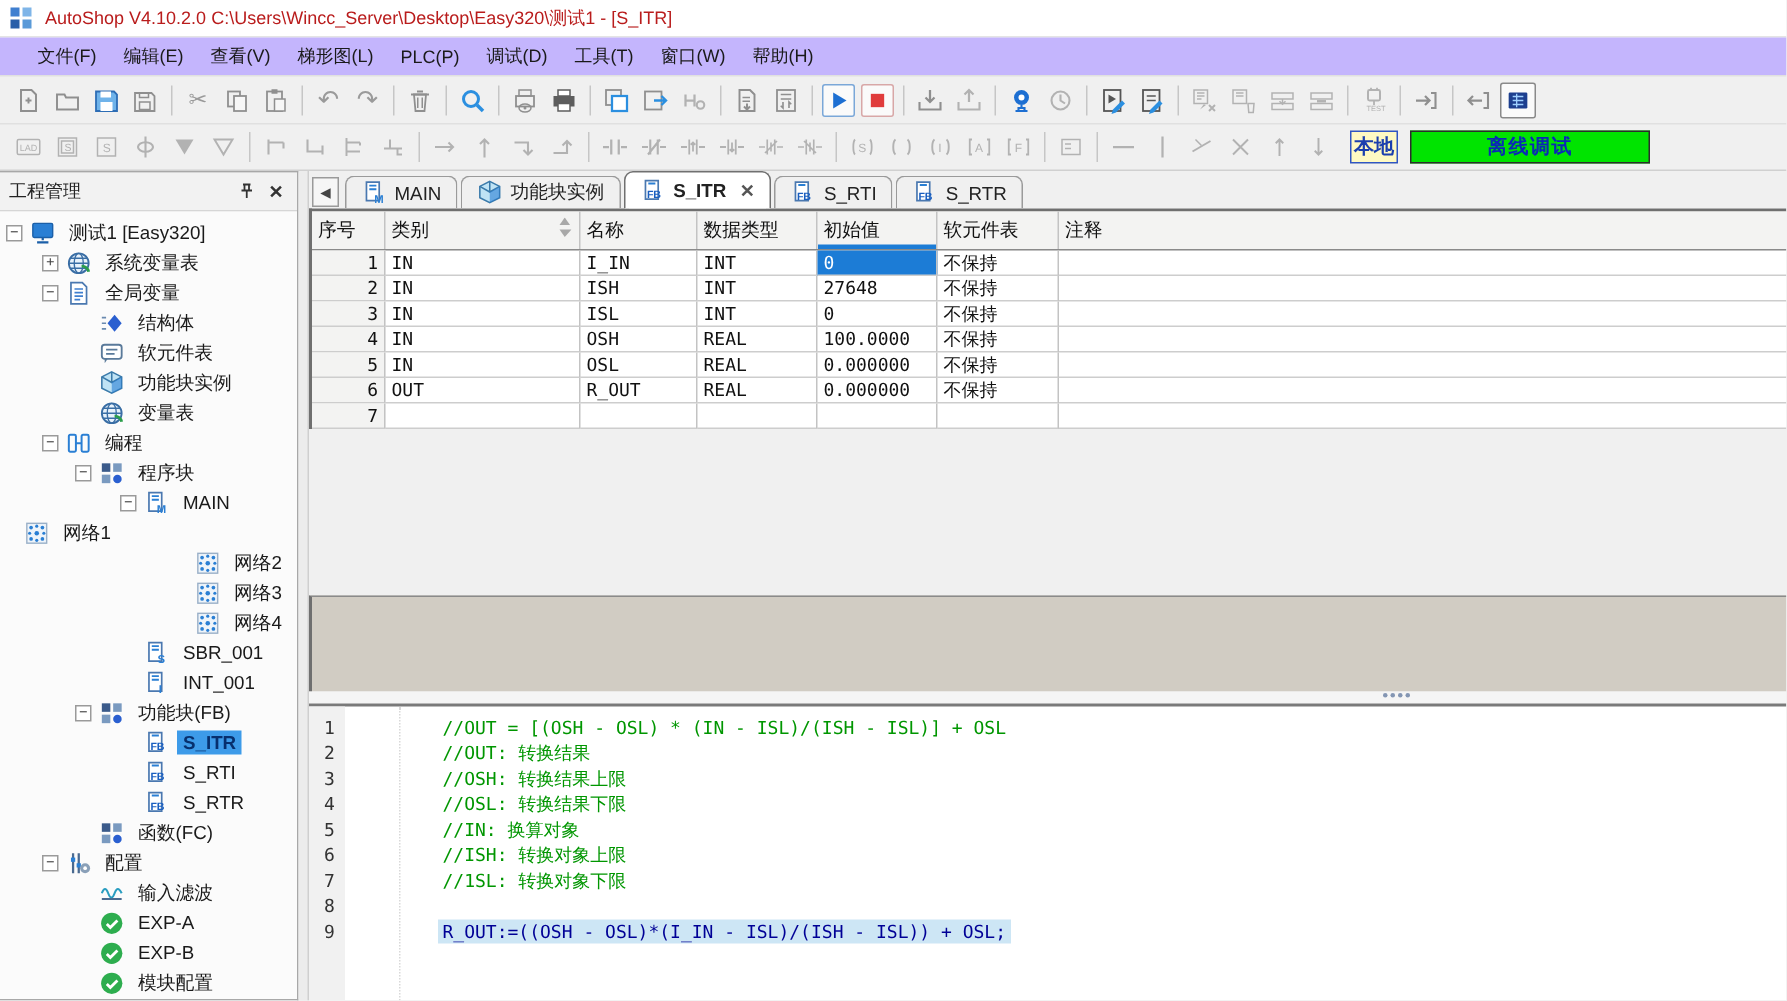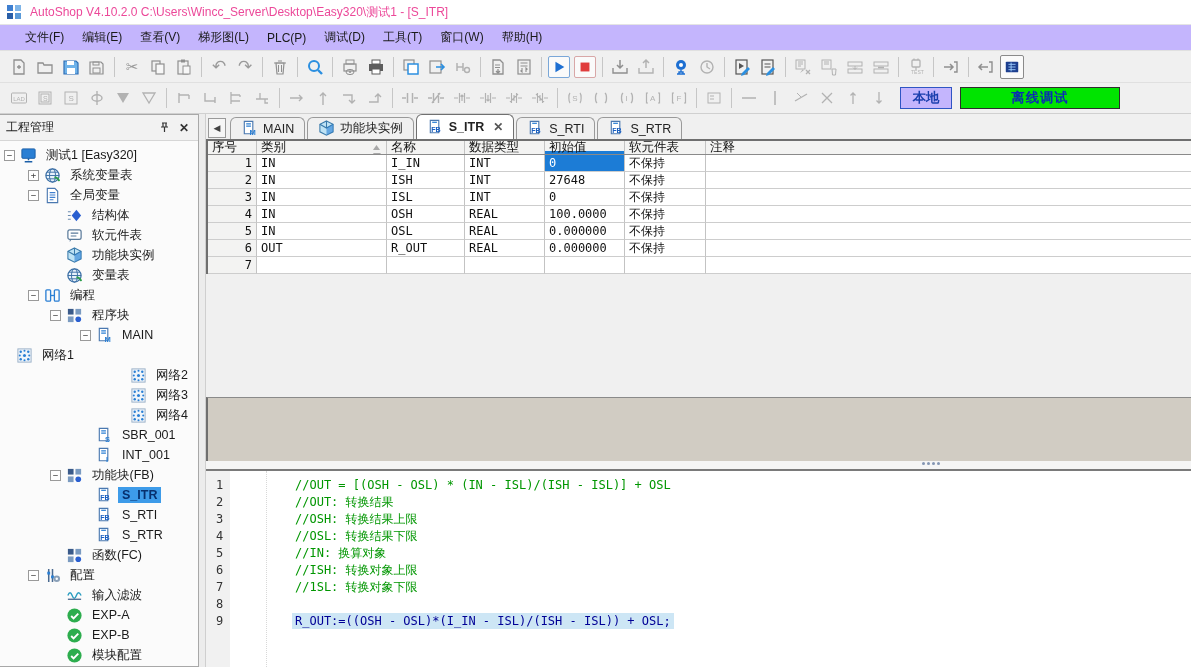--- a/index.html
+++ b/index.html
@@ -3,36 +3,36 @@
 <meta charset="utf-8">
 <style>
   * { margin:0; padding:0; box-sizing:border-box; }
   html,body { width:1191px; height:667px; overflow:hidden; }
   body { font-family:"Liberation Sans", sans-serif; font-size:12px; color:#1a1a1a; background:#f0f0f0; }
   #app { position:relative; width:1191px; height:667px; background:#f0f0f0; }
 
   
   .titlebar { position:absolute; left:0; top:0; width:100%; height:25px; background:#ffffff; display:flex; align-items:center; padding-left:6px; border-bottom:1px solid #e4e4e4; }
   .titlebar .appicon { width:16px; height:16px; margin-right:8px; }
-  .titlebar .title { font-size:12px; color:#ec4899; }
+  .titlebar .title { font-size:12px; color:#b91c1c; }
 
   
   .menubar { position:absolute; left:0; top:25px; width:100%; height:25px; background:#c4b5fd; display:flex; align-items:center; padding-left:16px; }
   .menubar .mitem { padding:3px 9px; cursor:default; }
 
   
   .toolbar { position:absolute; left:0; width:100%; height:32px; background:#f0f0f0; display:flex; align-items:center; padding-left:6px; }
   .toolbar1 { top:50px; border-top:1px solid #e0e0e0; }
   .toolbar2 { top:82px; border-top:1px solid #e0e0e0; border-bottom:1px solid #d0d0d0; }
   .tbi { width:26px; height:26px; display:flex; align-items:center; justify-content:center; border:1px solid transparent; border-radius:2px; flex:0 0 auto; }
   .tbi.framed { border:1px solid #8a8a8a; background:#fafafa; }
   .tbsep { width:1px; height:20px; background:#c6c6c6; margin:0 4px; flex:0 0 auto; }
   .glyph { font-size:15px; color:#9a9a9a; line-height:1; }
   .lbtn { height:22px; display:flex; align-items:center; justify-content:center; margin-left:8px; cursor:default; }
-  .btn-local { width:52px; background:#c4b5fd; border:1px solid #2f55c4; color:#1b3fae; font-weight:bold; }
+  .btn-local { width:32px; background:#fef9c3; border:1px solid #2f55c4; color:#1b3fae; font-weight:bold; }
   .btn-debug { width:160px; font-weight:bold; letter-spacing:1px; }
 
   
   .content { position:absolute; top:114px; left:0; right:0; bottom:0; display:flex; }
   .sidebar { width:199px; background:#f5f5f5; border:1px solid #a8a8a8; border-left:none; display:flex; flex-direction:column; overflow:hidden; }
   .vsplit { width:7px; background:#ececec; border-right:1px solid #cfcfcf; }
   .main { flex:1; position:relative; overflow:hidden; background:#f0f0f0; }
 
   
   .sb-head { height:26px; display:flex; align-items:center; padding:0 6px; background:#f2f2f2; border-bottom:1px solid #d6d6d6; }
@@ -50,21 +50,21 @@
   .tabbar { position:absolute; left:0; top:0; right:0; height:25px; display:flex; align-items:flex-end; background:#f0f0f0; }
   .tab-nav { width:18px; height:20px; border:1px solid #9a9a9a; background:#f6f6f6; display:flex; align-items:center; justify-content:center; margin:0 4px 1px 2px; font-size:9px; color:#444; }
   .tab { height:22px; display:flex; align-items:center; padding:0 10px; border:1px solid #9a9a9a; border-bottom:none; border-radius:6px 6px 0 0; background:#f0f0f0; margin-right:2px; font-size:12.5px; color:#222; }
   .tab .ticon { margin-right:5px; display:flex; }
   .tab.active { height:25px; background:#ffffff; font-weight:bold; border-color:#707070; position:relative; z-index:2; }
   .tab .closex { margin-left:9px; color:#555; font-weight:bold; font-size:12px; }
 
   
   .vartable { position:absolute; left:0; top:25px; right:0; border-top:2px solid #6f6f6f; border-left:2px solid #6f6f6f; background:#fff; }
   .vt-row { display:flex; height:17px; }
-  .vt-head { height:14px; background:#f3f3f2; border-bottom:1px solid #8a8a8a; }
+  .vt-head { height:26px; background:#f3f3f2; border-bottom:1px solid #8a8a8a; }
   .vt-cell { border-right:1px solid #c3c3c3; padding:0 4px; display:flex; align-items:center; overflow:hidden; font-family:"DejaVu Sans Mono", monospace; font-size:12px; color:#111; }
   .vt-head .vt-cell { font-family:"Liberation Sans", sans-serif; font-size:12.5px; color:#111; position:relative; }
   .vt-row:not(.vt-head) .vt-cell { border-bottom:1px solid #cdcdcd; }
   .c0 { width:49px; justify-content:flex-end; background:#f3f3f2; }
   .vt-head .c0 { justify-content:flex-start; background:transparent; }
   .c1 { width:130px; } .c2 { width:78px; } .c3 { width:80px; } .c4 { width:80px; } .c5 { width:81px; }
   .c6 { flex:1; border-right:none; }
   .cjk { font-family:"Liberation Sans", sans-serif; }
   .selcell { background:#1c7cd6 !important; color:#ffffff !important; }
   .colsel { box-shadow:inset 0 -3px 0 #1c7cd6; }

